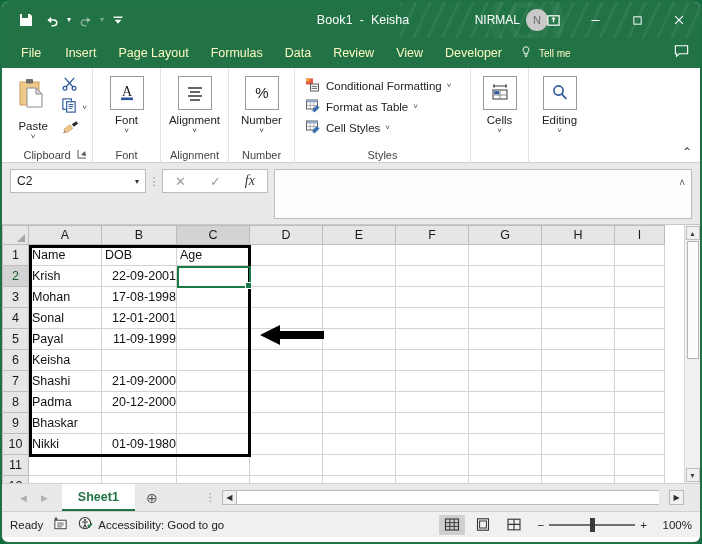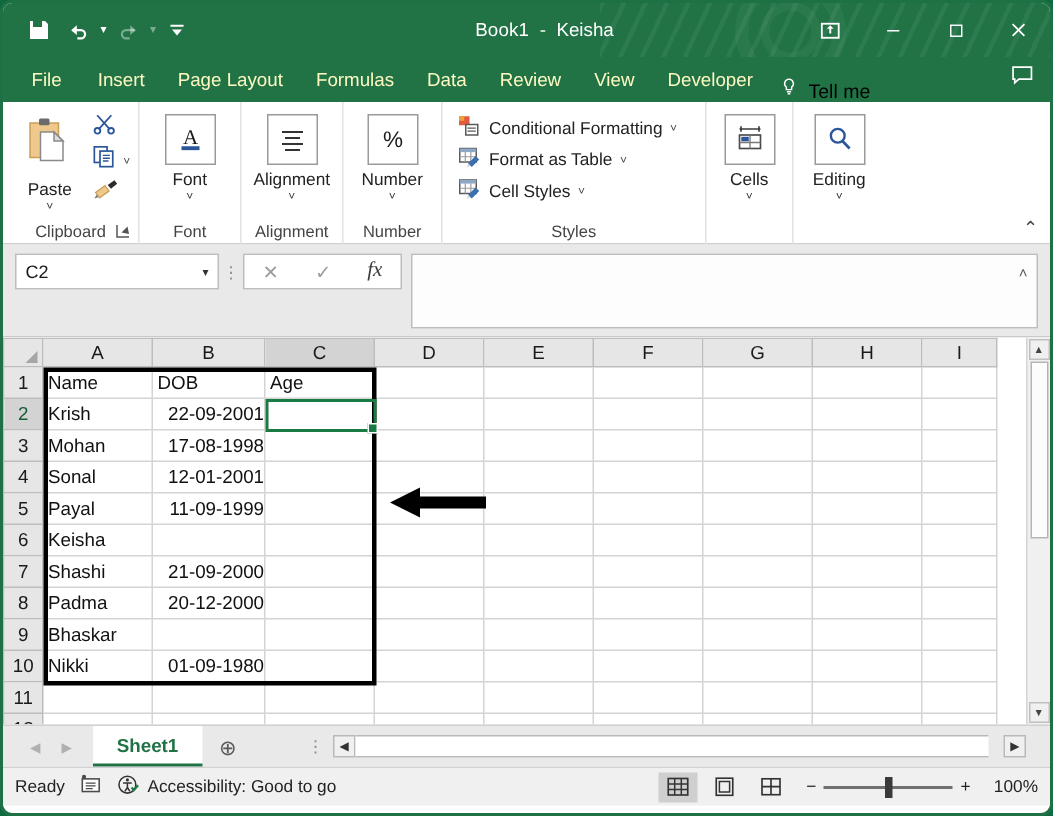--- a/index.html
+++ b/index.html
@@ -104,23 +104,23 @@
     display: flex; align-items: center;
     color: #fef9c3; font-size: 12.5px;
     white-space: nowrap;
   }
   .tab.active {
     background: #ffffff; color: #217346;
     border-radius: 3px 3px 0 0;
   }
   .tab.file { padding: 0 13px; }
   .tellme-wrap {
-    display: flex; align-items: flex-end; gap: 6px;
+    display: flex; align-items: center; gap: 6px;
     margin-left: 6px; height: 30px;
-    color: #000000; font-size: 13px;
+    color: #fef9c3; font-size: 10px;
   }
   .comments-icon {
     position: absolute; right: 10px; bottom: 5px;
     color: #fff;
   }
 
   
   .ribbon {
     height: 95px;
     background: #ffffff;
@@ -389,20 +389,24 @@
           </svg>
       </div>
     </div>
 
     <div class="title-center">
       <span class="doc">Book1</span>
       <span class="sep">-</span>
       <span class="app">Keisha</span>
     </div>
 
+    <div class="acct">
+      <span>NIRMAL</span>
+      <span class="avatar">N</span>
+    </div>
 
     <div class="wbtns">
       <div class="wbtn">
         <svg width="15" height="15" viewBox="0 0 16 16">
             <rect x="2" y="3" width="12" height="10" fill="none" stroke="#fff" stroke-width="1.3"></rect>
             <path fill="#fff" d="M7.3 10V6.6H5.6L8 4l2.4 2.6H8.7V10z"></path>
           </svg>
       </div>
       <div class="wbtn">
         <svg width="13" height="13" viewBox="0 0 16 16">

